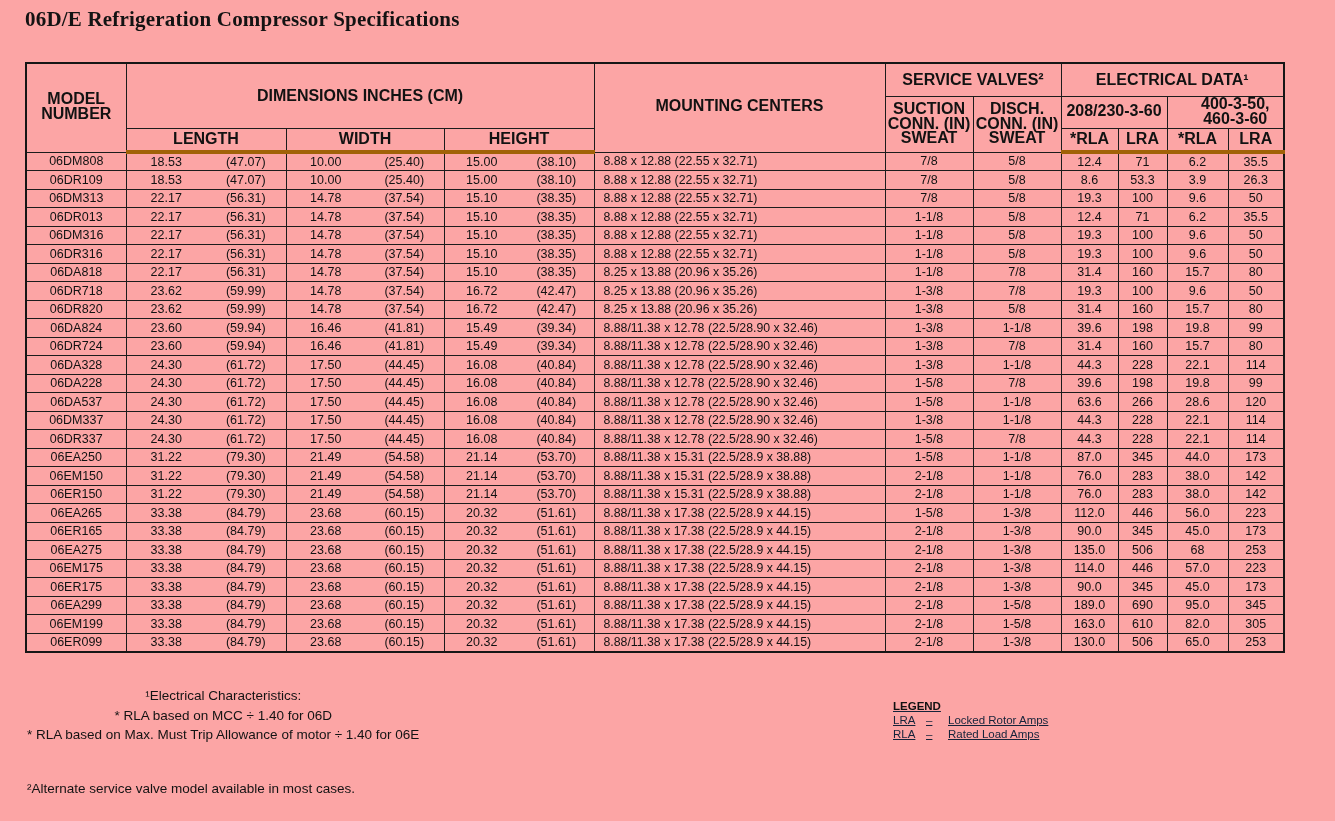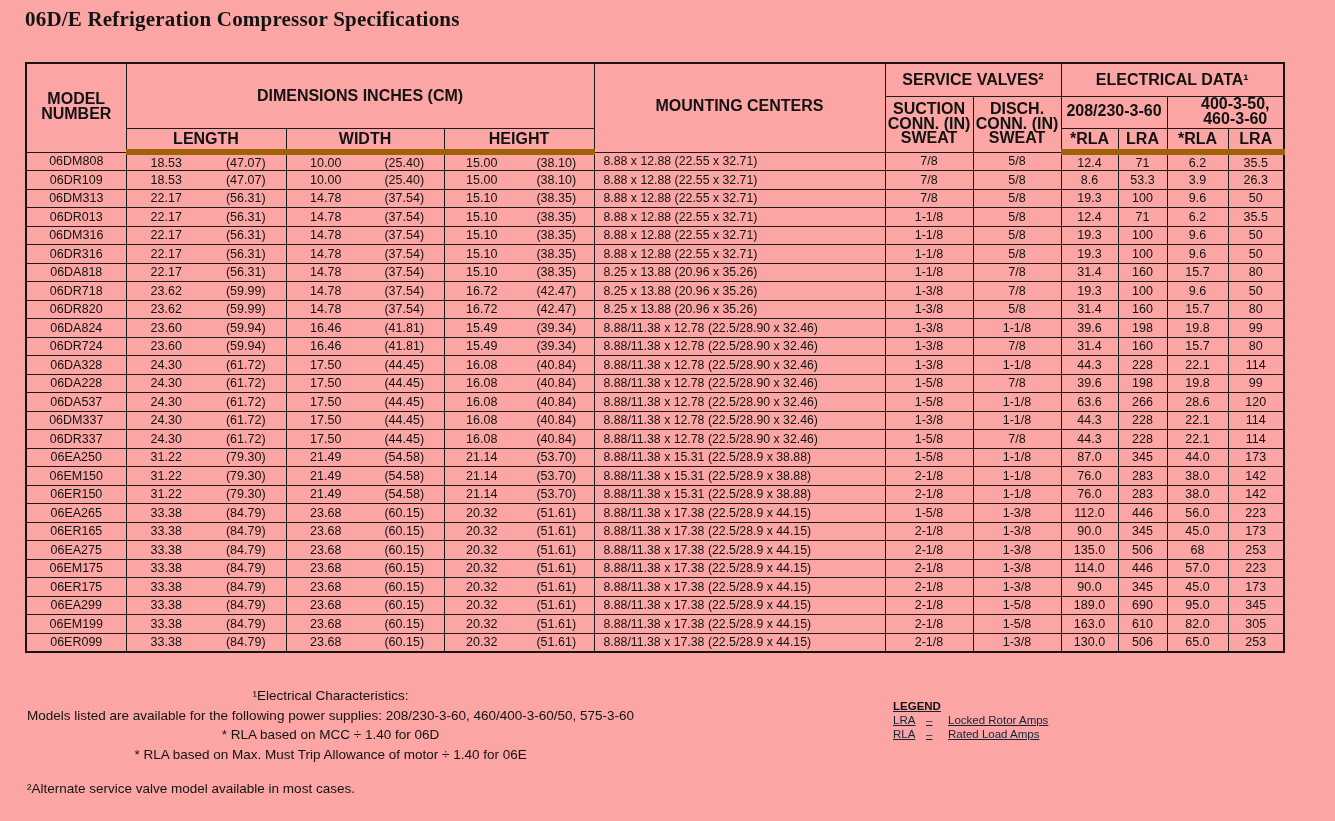--- a/index.html
+++ b/index.html
@@ -37,21 +37,21 @@
   tr.hr2 { height:32px; }
   tr.hr3 { height:24px; }
   .th-model   { vertical-align:bottom; padding-bottom:2px; white-space:pre-line; font-size:12.5px; }
   .th-dims    { }
   .th-mount   { vertical-align:bottom; padding-bottom:3px; font-size:12.5px; }
   .th-sv      { }
   .th-ed      { }
   .th-suct, .th-disch { white-space:pre-line; font-size:12px; }
   .th-p208    { vertical-align:bottom; padding-bottom:2px; }
   .th-p400    { white-space:pre-line; vertical-align:bottom; padding-bottom:1px; line-height:14px;padding-left:20px; }
-  tr.hr3 th, .th-suct, .th-disch, .th-model, .th-mount { border-bottom:6px solid #a16207; }
+  tr.hr3 th, .th-suct, .th-disch, .th-model, .th-mount { border-bottom:4px solid #a16207; }
   tbody td {
     height:18.5px; font-size:12.5px; text-align:center; vertical-align:middle;
     padding:0;
   }
   td.c-model { font-size:12.5px; }
   td.c-dim .dim-wrap { display:flex; width:100%; }
   td.c-dim .dim-wrap span { flex:1; text-align:center; }
   td.c-mount { text-align:left; padding-left:9px; font-size:12.3px; }
   .notes {
     position:absolute; left:27px; top:686px;
@@ -876,21 +876,20 @@
           <td class="c-elec">130.0</td>
           <td class="c-elec">506</td>
           <td class="c-elec">65.0</td>
           <td class="c-elec">253</td>
         </tr>
       </tbody>
   </table>
 
   <div class="notes">
     <div>¹Electrical Characteristics:</div>
-    <div>Models listed are available for the following power supplies: 208/230-3-60, 460/400-3-60/50, 575-3-60</div>
     <div>* RLA based on MCC ÷ 1.40 for 06D</div>
     <div>* RLA based on Max. Must Trip Allowance of motor ÷ 1.40 for 06E</div>
   </div>
 
   <div class="note2">²Alternate service valve model available in most cases.</div>
 
   <div class="legend">
     <div class="legend-title">LEGEND</div>
     <div class="legend-item">
       <span class="abbr">LRA</span>

